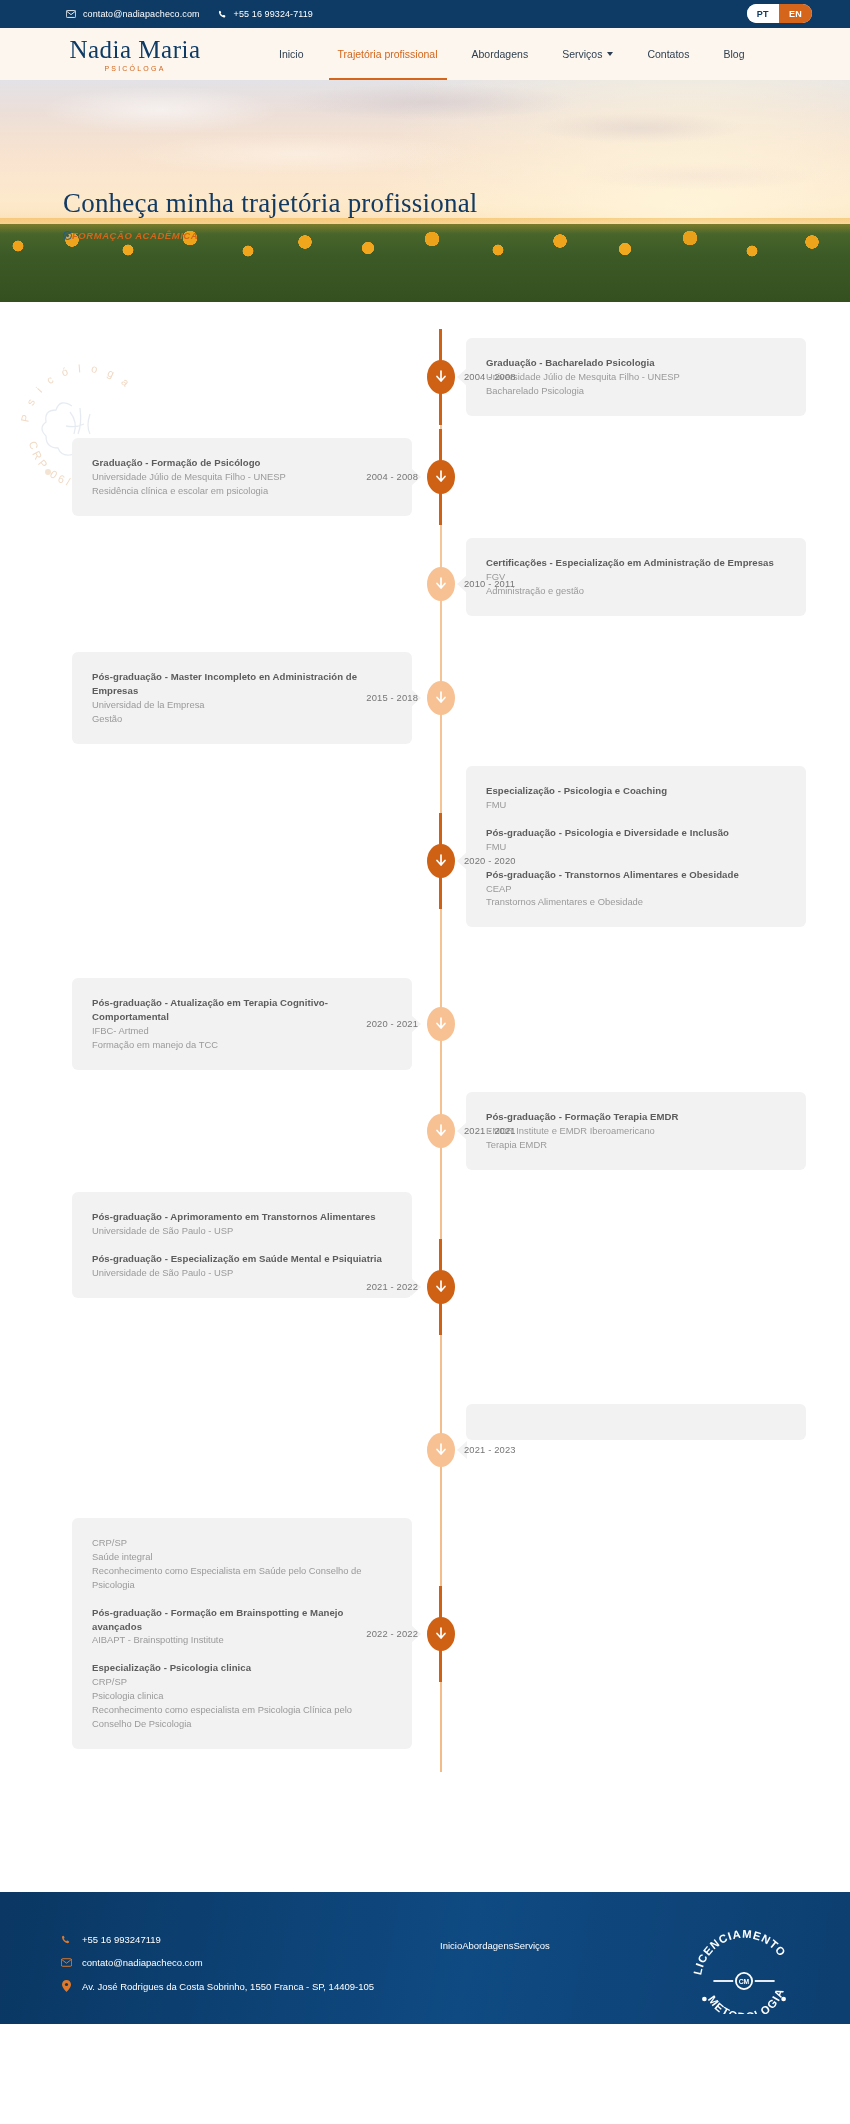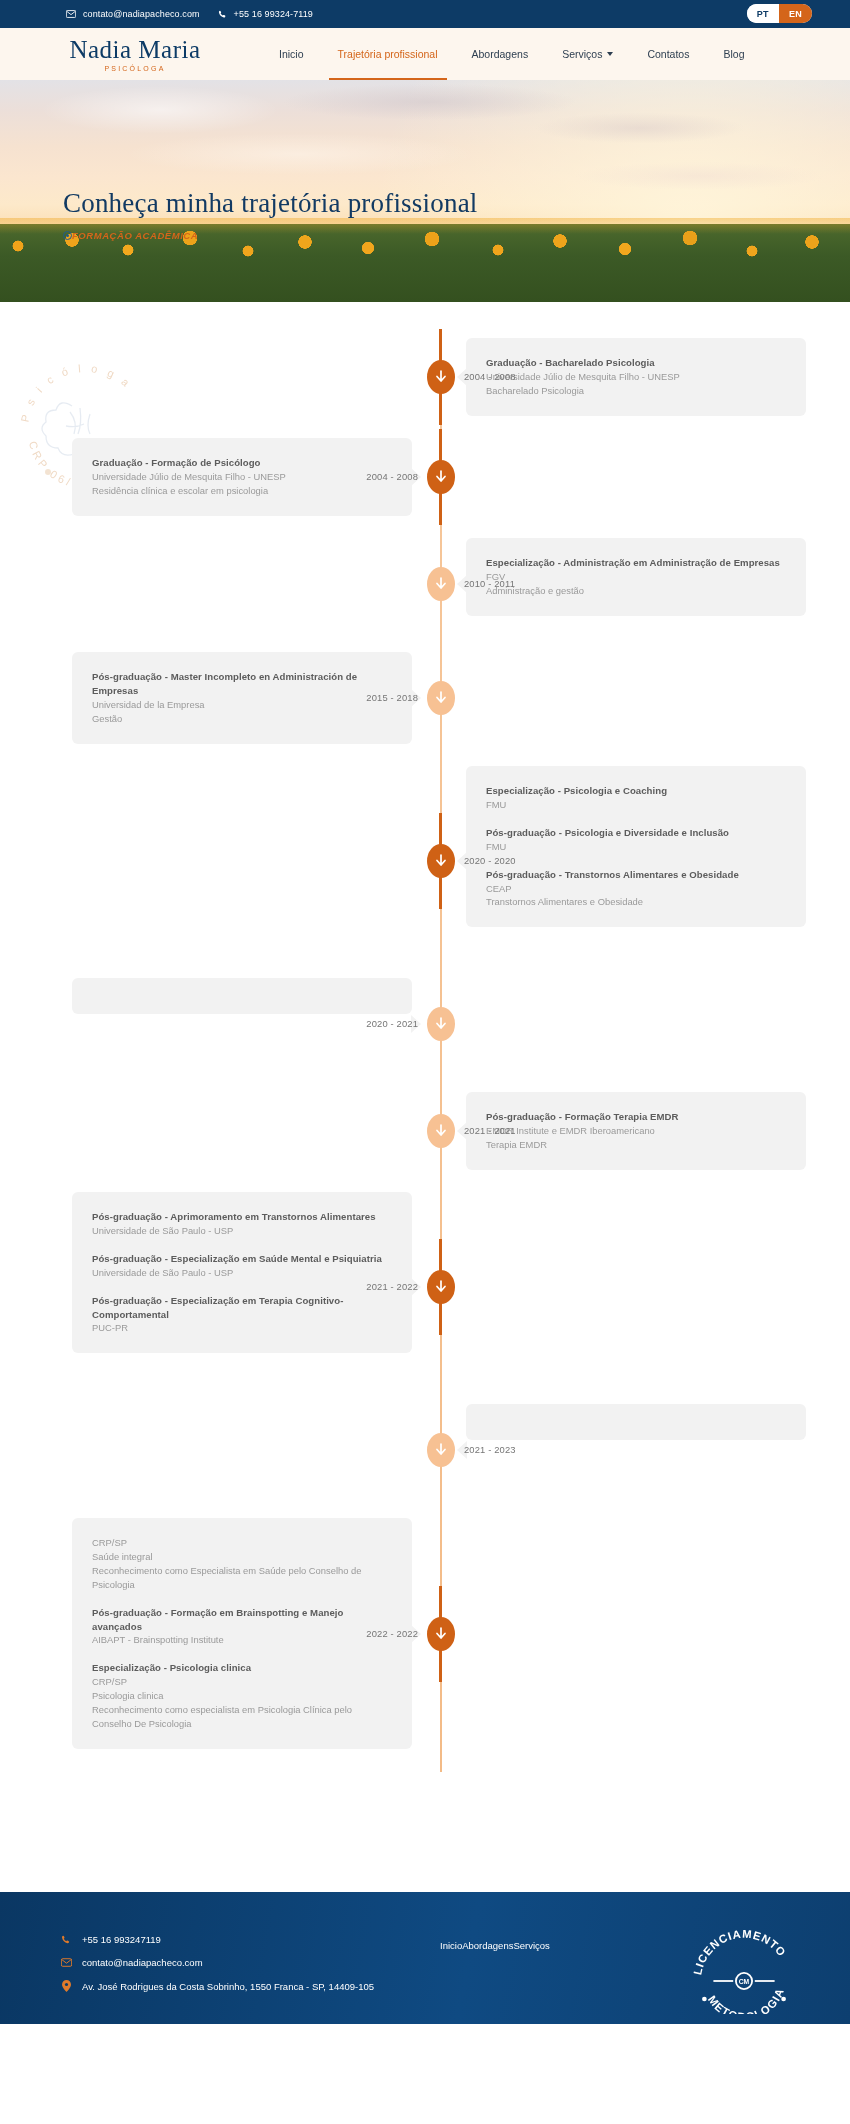--- a/index.html
+++ b/index.html
@@ -443,21 +443,21 @@
       <div class="marker strong" style="top: 122px;">
         <svg width="12" height="14" viewBox="0 0 12 14">
           <path d="M6 1 V10 M2 6.5 L6 11 L10 6.5" fill="none" stroke="#fff" stroke-width="1.7" stroke-linecap="round" stroke-linejoin="round"></path>
         </svg>
       </div>
       <div class="date left-side" style="top: 133px; left: 322px; width: 96px; text-align: right;">2004 - 2008</div>
       <div class="axis-seg" style="top: 91px; height: 96px;"></div>
       <div class="card right" style="top: 200px;">
         <div class="beak" style="top: 37px;"></div>
         <div class="entry">
-          <div class="entry-title">Especialização - Administração em Administração de Empresas</div>
+          <div class="entry-title">Certificações - Especialização em Administração de Empresas</div>
           <div class="entry-line">FGV</div>
           <div class="entry-line">Administração e gestão</div>
         </div>
       </div>
       <div class="marker soft" style="top: 229px;">
         <svg width="12" height="14" viewBox="0 0 12 14">
           <path d="M6 1 V10 M2 6.5 L6 11 L10 6.5" fill="none" stroke="#fff" stroke-width="1.7" stroke-linecap="round" stroke-linejoin="round"></path>
         </svg>
       </div>
       <div class="date right-side" style="top: 240px; left: 464px; text-align: left;">2010 - 2011</div>
@@ -493,20 +493,25 @@
       </div>
       <div class="marker strong" style="top: 506px;">
         <svg width="12" height="14" viewBox="0 0 12 14">
           <path d="M6 1 V10 M2 6.5 L6 11 L10 6.5" fill="none" stroke="#fff" stroke-width="1.7" stroke-linecap="round" stroke-linejoin="round"></path>
         </svg>
       </div>
       <div class="date right-side" style="top: 517px; left: 464px; text-align: left;">2020 - 2020</div>
       <div class="axis-seg" style="top: 475px; height: 96px;"></div>
       <div class="card left" style="top: 640px;">
         <div class="beak" style="top: 37px;"></div>
+        <div class="entry">
+          <div class="entry-title">Pós-graduação - Atualização em Terapia Cognitivo-Comportamental</div>
+          <div class="entry-line">IFBC- Artmed</div>
+          <div class="entry-line">Formação em manejo da TCC</div>
+        </div>
       </div>
       <div class="marker soft" style="top: 669px;">
         <svg width="12" height="14" viewBox="0 0 12 14">
           <path d="M6 1 V10 M2 6.5 L6 11 L10 6.5" fill="none" stroke="#fff" stroke-width="1.7" stroke-linecap="round" stroke-linejoin="round"></path>
         </svg>
       </div>
       <div class="date left-side" style="top: 680px; left: 322px; width: 96px; text-align: right;">2020 - 2021</div>
       <div class="card right" style="top: 754px;">
         <div class="beak" style="top: 30px;"></div>
         <div class="entry">
@@ -523,24 +528,20 @@
       <div class="date right-side" style="top: 787px; left: 464px; text-align: left;">2021 - 2021</div>
       <div class="card left" style="top: 854px;">
         <div class="beak" style="top: 86px;"></div>
         <div class="entry">
           <div class="entry-title">Pós-graduação - Aprimoramento em Transtornos Alimentares</div>
           <div class="entry-line">Universidade de São Paulo - USP</div>
         </div>
         <div class="entry">
           <div class="entry-title">Pós-graduação - Especialização em Saúde Mental e Psiquiatria</div>
           <div class="entry-line">Universidade de São Paulo - USP</div>
-        </div>
-        <div class="entry">
-          <div class="entry-title">Pós-graduação - Especialização em Terapia Cognitivo-Comportamental</div>
-          <div class="entry-line">PUC-PR</div>
         </div>
       </div>
       <div class="marker strong" style="top: 932px;">
         <svg width="12" height="14" viewBox="0 0 12 14">
           <path d="M6 1 V10 M2 6.5 L6 11 L10 6.5" fill="none" stroke="#fff" stroke-width="1.7" stroke-linecap="round" stroke-linejoin="round"></path>
         </svg>
       </div>
       <div class="date left-side" style="top: 943px; left: 322px; width: 96px; text-align: right;">2021 - 2022</div>
       <div class="axis-seg" style="top: 901px; height: 96px;"></div>
       <div class="card right" style="top: 1066px;">

